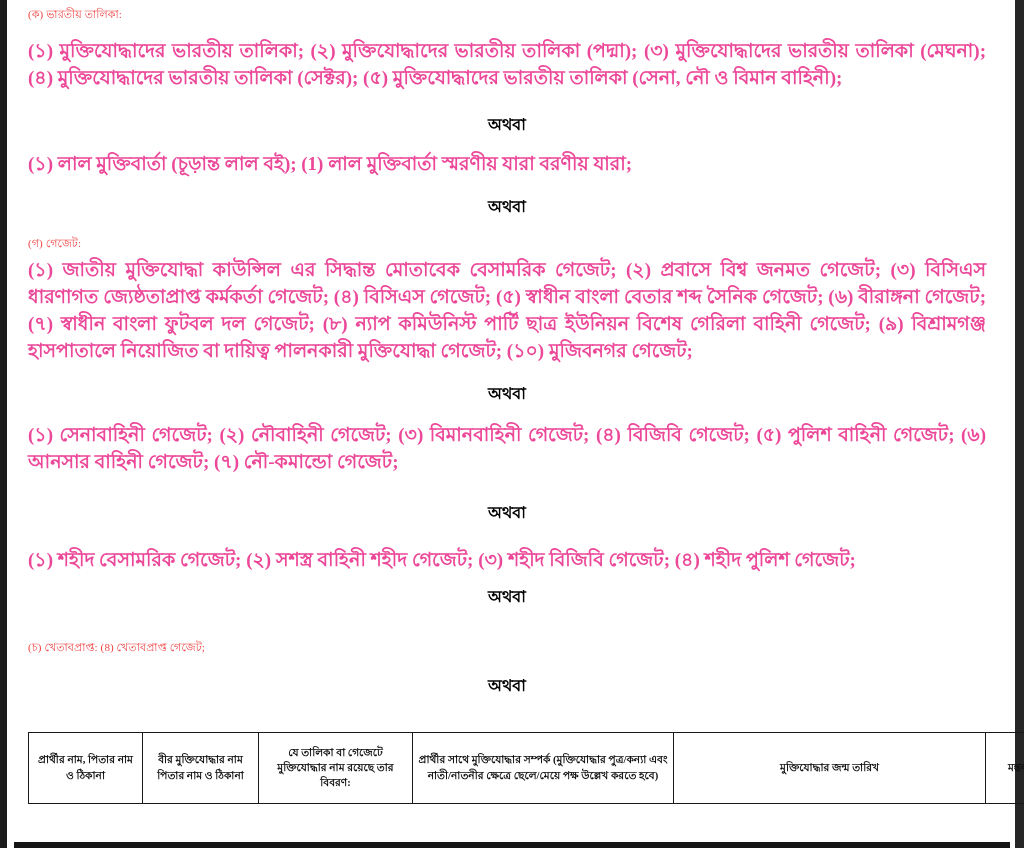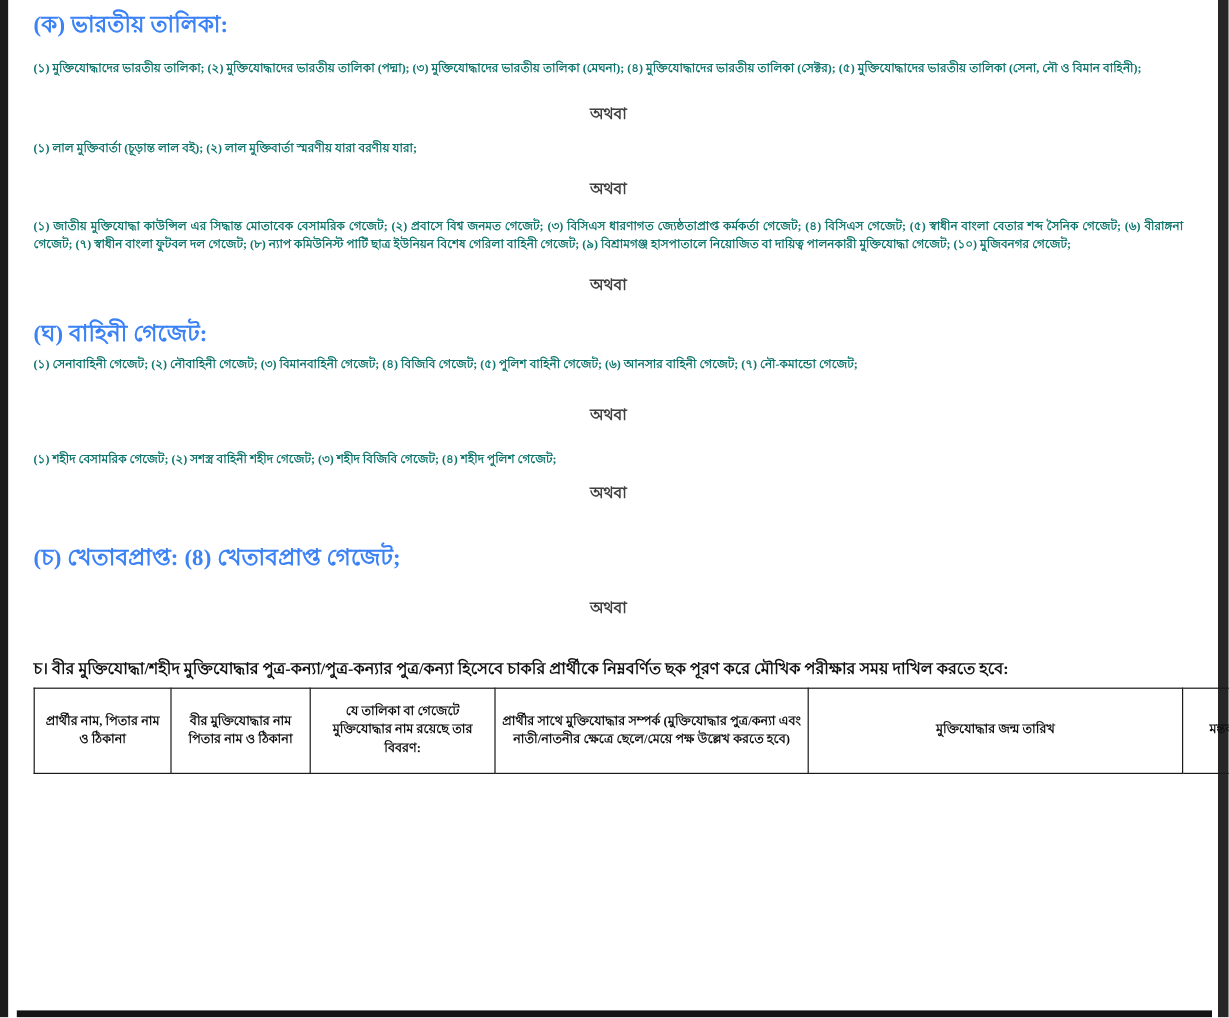--- a/index.html
+++ b/index.html
@@ -49,38 +49,38 @@
     top: 0;
     width: 996px;
     height: 848px;
     padding: 6px 24px 0 14px;
     box-sizing: border-box;
   }
 
   .blk { margin: 0; padding: 0; }
 
   .heading {
-    font-weight: bold;
-    font-size: 19px;
-    color: #3b82f6;
+    font-weight: normal;
+    font-size: 11px;
+    color: #ef4444;
     margin: 0 0 3px 0;
     letter-spacing: 0.1px;
   }
   .body-text {
     font-weight: bold;
-    font-size: 10px;
+    font-size: 19px;
     line-height: 1.42;
-    color: #0f766e;
+    color: #ec4899;
     text-align: justify;
     margin: 0;
   }
   .othoba {
     font-weight: bold;
-    font-size: 13px;
-    color: #404040;
+    font-size: 16px;
+    color: #000000;
     text-align: center;
     margin: 0;
   }
 
   .sp-6  { height: 6px; }
   .sp-10 { height: 10px; }
   .sp-12 { height: 12px; }
   .sp-14 { height: 14px; }
   .sp-16 { height: 16px; }
   .sp-20 { height: 20px; }
@@ -147,37 +147,37 @@
       <div class="heading">(ক) ভারতীয় তালিকা:</div>
       <div class="sp-10"></div>
       <div class="body-text">(১) মুক্তিযোদ্ধাদের ভারতীয় তালিকা; (২) মুক্তিযোদ্ধাদের ভারতীয় তালিকা (পদ্মা); (৩) মুক্তিযোদ্ধাদের ভারতীয় তালিকা (মেঘনা); (৪) মুক্তিযোদ্ধাদের ভারতীয় তালিকা (সেক্টর); (৫) মুক্তিযোদ্ধাদের ভারতীয় তালিকা (সেনা, নৌ ও বিমান বাহিনী);</div>
     </div>
 
     <div class="sp-20"></div>
     <div class="othoba">অথবা</div>
     <div class="sp-12"></div>
 
     <div class="blk">
-      <div class="body-text">(১) লাল মুক্তিবার্তা (চূড়ান্ত লাল বই); (২) লাল মুক্তিবার্তা স্মরণীয় যারা বরণীয় যারা;</div>
+      <div class="body-text">(১) লাল মুক্তিবার্তা (চূড়ান্ত লাল বই); (1) লাল মুক্তিবার্তা স্মরণীয় যারা বরণীয় যারা;</div>
     </div>
 
     <div class="sp-16"></div>
     <div class="othoba">অথবা</div>
     <div class="sp-14"></div>
 
     <div class="blk">
+      <div class="heading">(গ) গেজেট:</div>
       <div class="body-text">(১) জাতীয় মুক্তিযোদ্ধা কাউন্সিল এর সিদ্ধান্ত মোতাবেক বেসামরিক গেজেট; (২) প্রবাসে বিশ্ব জনমত গেজেট; (৩) বিসিএস ধারণাগত জ্যেষ্ঠতাপ্রাপ্ত কর্মকর্তা গেজেট; (৪) বিসিএস গেজেট; (৫) স্বাধীন বাংলা বেতার শব্দ সৈনিক গেজেট; (৬) বীরাঙ্গনা গেজেট; (৭) স্বাধীন বাংলা ফুটবল দল গেজেট; (৮) ন্যাপ কমিউনিস্ট পার্টি ছাত্র ইউনিয়ন বিশেষ গেরিলা বাহিনী গেজেট; (৯) বিশ্রামগঞ্জ হাসপাতালে নিয়োজিত বা দায়িত্ব পালনকারী মুক্তিযোদ্ধা গেজেট; (১০) মুজিবনগর গেজেট;</div>
     </div>
 
     <div class="sp-16"></div>
     <div class="othoba">অথবা</div>
     <div class="sp-14"></div>
 
     <div class="blk">
-      <div class="heading">(ঘ) বাহিনী গেজেট:</div>
       <div class="body-text">(১) সেনাবাহিনী গেজেট; (২) নৌবাহিনী গেজেট; (৩) বিমানবাহিনী গেজেট; (৪) বিজিবি গেজেট; (৫) পুলিশ বাহিনী গেজেট; (৬) আনসার বাহিনী গেজেট; (৭) নৌ-কমান্ডো গেজেট;</div>
     </div>
 
     <div class="sp-24"></div>
     <div class="othoba">অথবা</div>
     <div class="sp-20"></div>
 
     <div class="blk">
       <div class="body-text">(১) শহীদ বেসামরিক গেজেট; (২) সশস্ত্র বাহিনী শহীদ গেজেট; (৩) শহীদ বিজিবি গেজেট; (৪) শহীদ পুলিশ গেজেট;</div>
     </div>
@@ -190,21 +190,20 @@
       <div class="heading">(চ) খেতাবপ্রাপ্ত: (8) খেতাবপ্রাপ্ত গেজেট;</div>
     </div>
 
     <div class="sp-12"></div>
     <div class="othoba">অথবা</div>
     <div class="sp-24"></div>
 
 
     <div class="sp-6"></div>
 
-    <div class="chapter-line">চ। বীর মুক্তিযোদ্ধা/শহীদ মুক্তিযোদ্ধার পুত্র-কন্যা/পুত্র-কন্যার পুত্র/কন্যা হিসেবে চাকরি প্রার্থীকে নিম্নবর্ণিত ছক পূরণ করে মৌখিক পরীক্ষার সময় দাখিল করতে হবে:</div>
 
     <table class="form-table">
       <thead>
         <tr>
           <th class="col-1">প্রার্থীর নাম, পিতার নাম ও ঠিকানা</th>
           <th class="col-2">বীর মুক্তিযোদ্ধার নাম পিতার নাম ও ঠিকানা</th>
           <th class="col-3">যে তালিকা বা গেজেটে মুক্তিযোদ্ধার নাম রয়েছে তার বিবরণ:</th>
           <th class="col-4">প্রার্থীর সাথে মুক্তিযোদ্ধার সম্পর্ক (মুক্তিযোদ্ধার পুত্র/কন্যা এবং নাতী/নাতনীর ক্ষেত্রে ছেলে/মেয়ে পক্ষ উল্লেখ করতে হবে)</th>
           <th class="col-5">মুক্তিযোদ্ধার জন্ম তারিখ</th>
           <th class="col-6">মন্তব্য</th>

